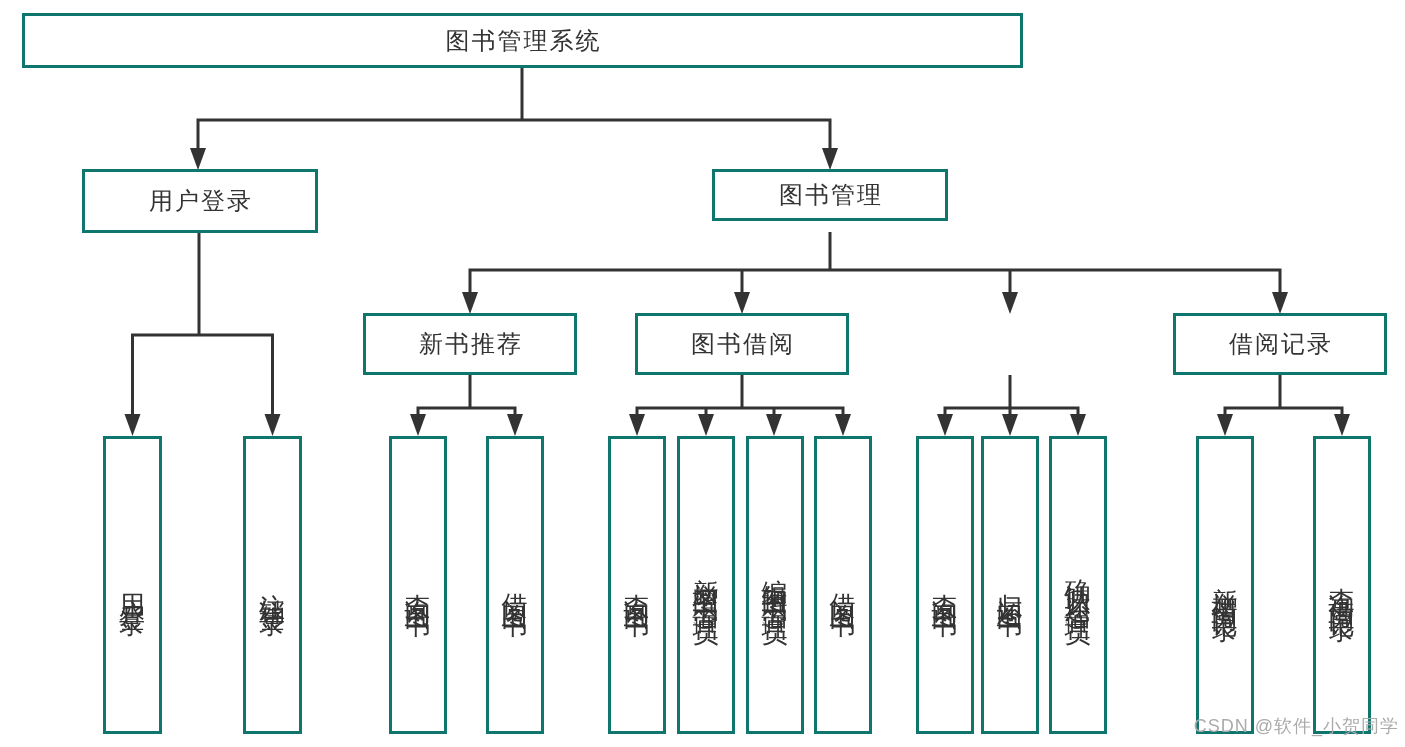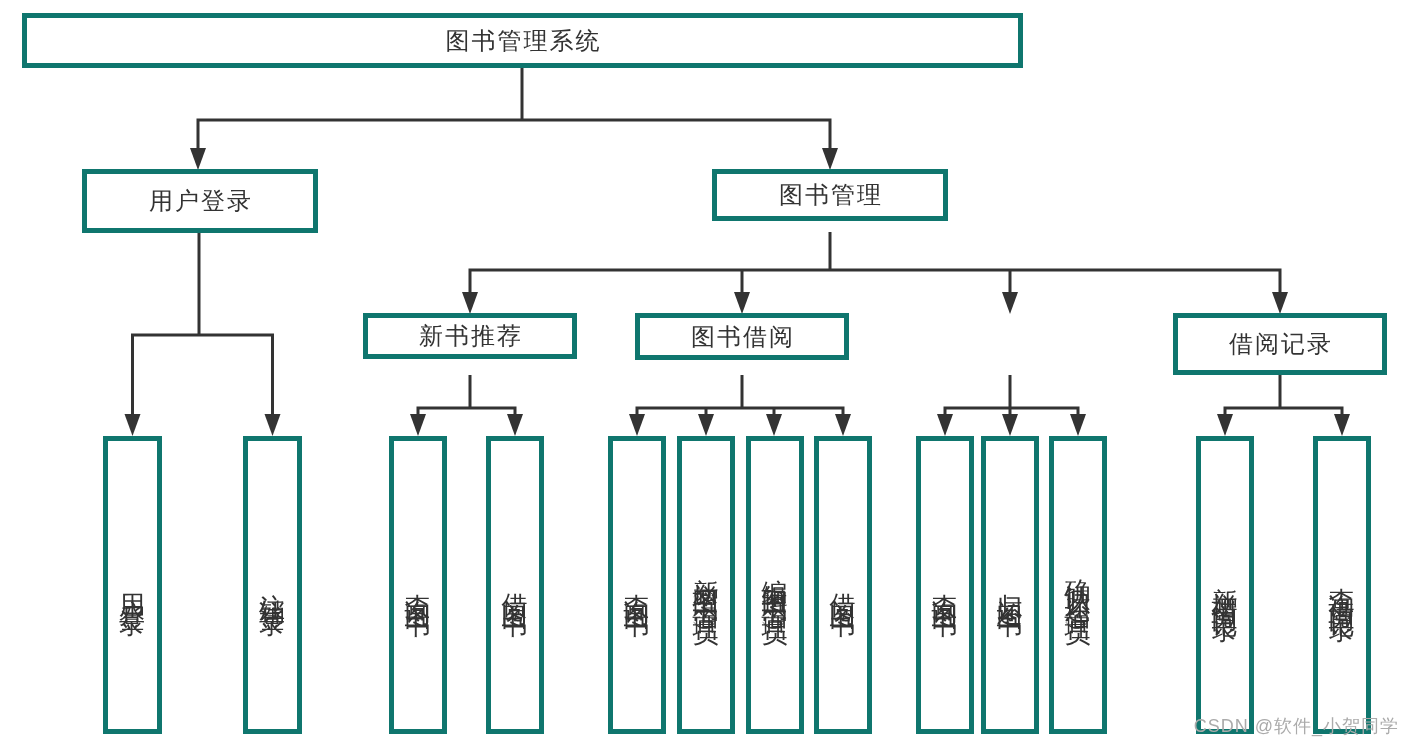--- a/index.html
+++ b/index.html
@@ -8,21 +8,21 @@
     width:1405px;height:747px;
     background:#ffffff;
     font-family:"Liberation Sans","DejaVu Sans",sans-serif;
     color:#333333;
     overflow:hidden;
   }
   svg.wires{position:absolute;left:0;top:0;width:1405px;height:747px;}
   .box{
     position:absolute;
     background:#ffffff;
-    border:5px solid #0f766e;
+    border:3px solid #0f766e;
     box-sizing:border-box;
     display:flex;align-items:center;justify-content:center;
   }
   .hlabel{
     font-size:24px;
     letter-spacing:2px;
     color:#333333;
     white-space:nowrap;
     text-indent:2px;
   }
@@ -106,24 +106,24 @@
     <span class="hlabel">图书管理系统</span>
   </div>
 
   <div class="box" style="left:82px;top:169px;width:236px;height:64px;">
     <span class="hlabel">用户登录</span>
   </div>
   <div class="box" style="left:712px;top:169px;width:236px;height:52px;">
     <span class="hlabel">图书管理</span>
   </div>
 
-  <div class="box" style="left:363px;top:313px;width:214px;height:46px;">
+  <div class="box" style="left:363px;top:313px;width:214px;height:62px;">
     <span class="hlabel">新书推荐</span>
   </div>
-  <div class="box" style="left:635px;top:313px;width:214px;height:47px;">
+  <div class="box" style="left:635px;top:313px;width:214px;height:62px;">
     <span class="hlabel">图书借阅</span>
   </div>
   <div class="box" style="left:1173px;top:313px;width:214px;height:62px;">
     <span class="hlabel">借阅记录</span>
   </div>
 
   <div class="box" style="left:103px;top:436px;width:59px;height:298px;">
     <span class="vlabel">用户登录</span>
   </div>
   <div class="box" style="left:243px;top:436px;width:59px;height:298px;">

